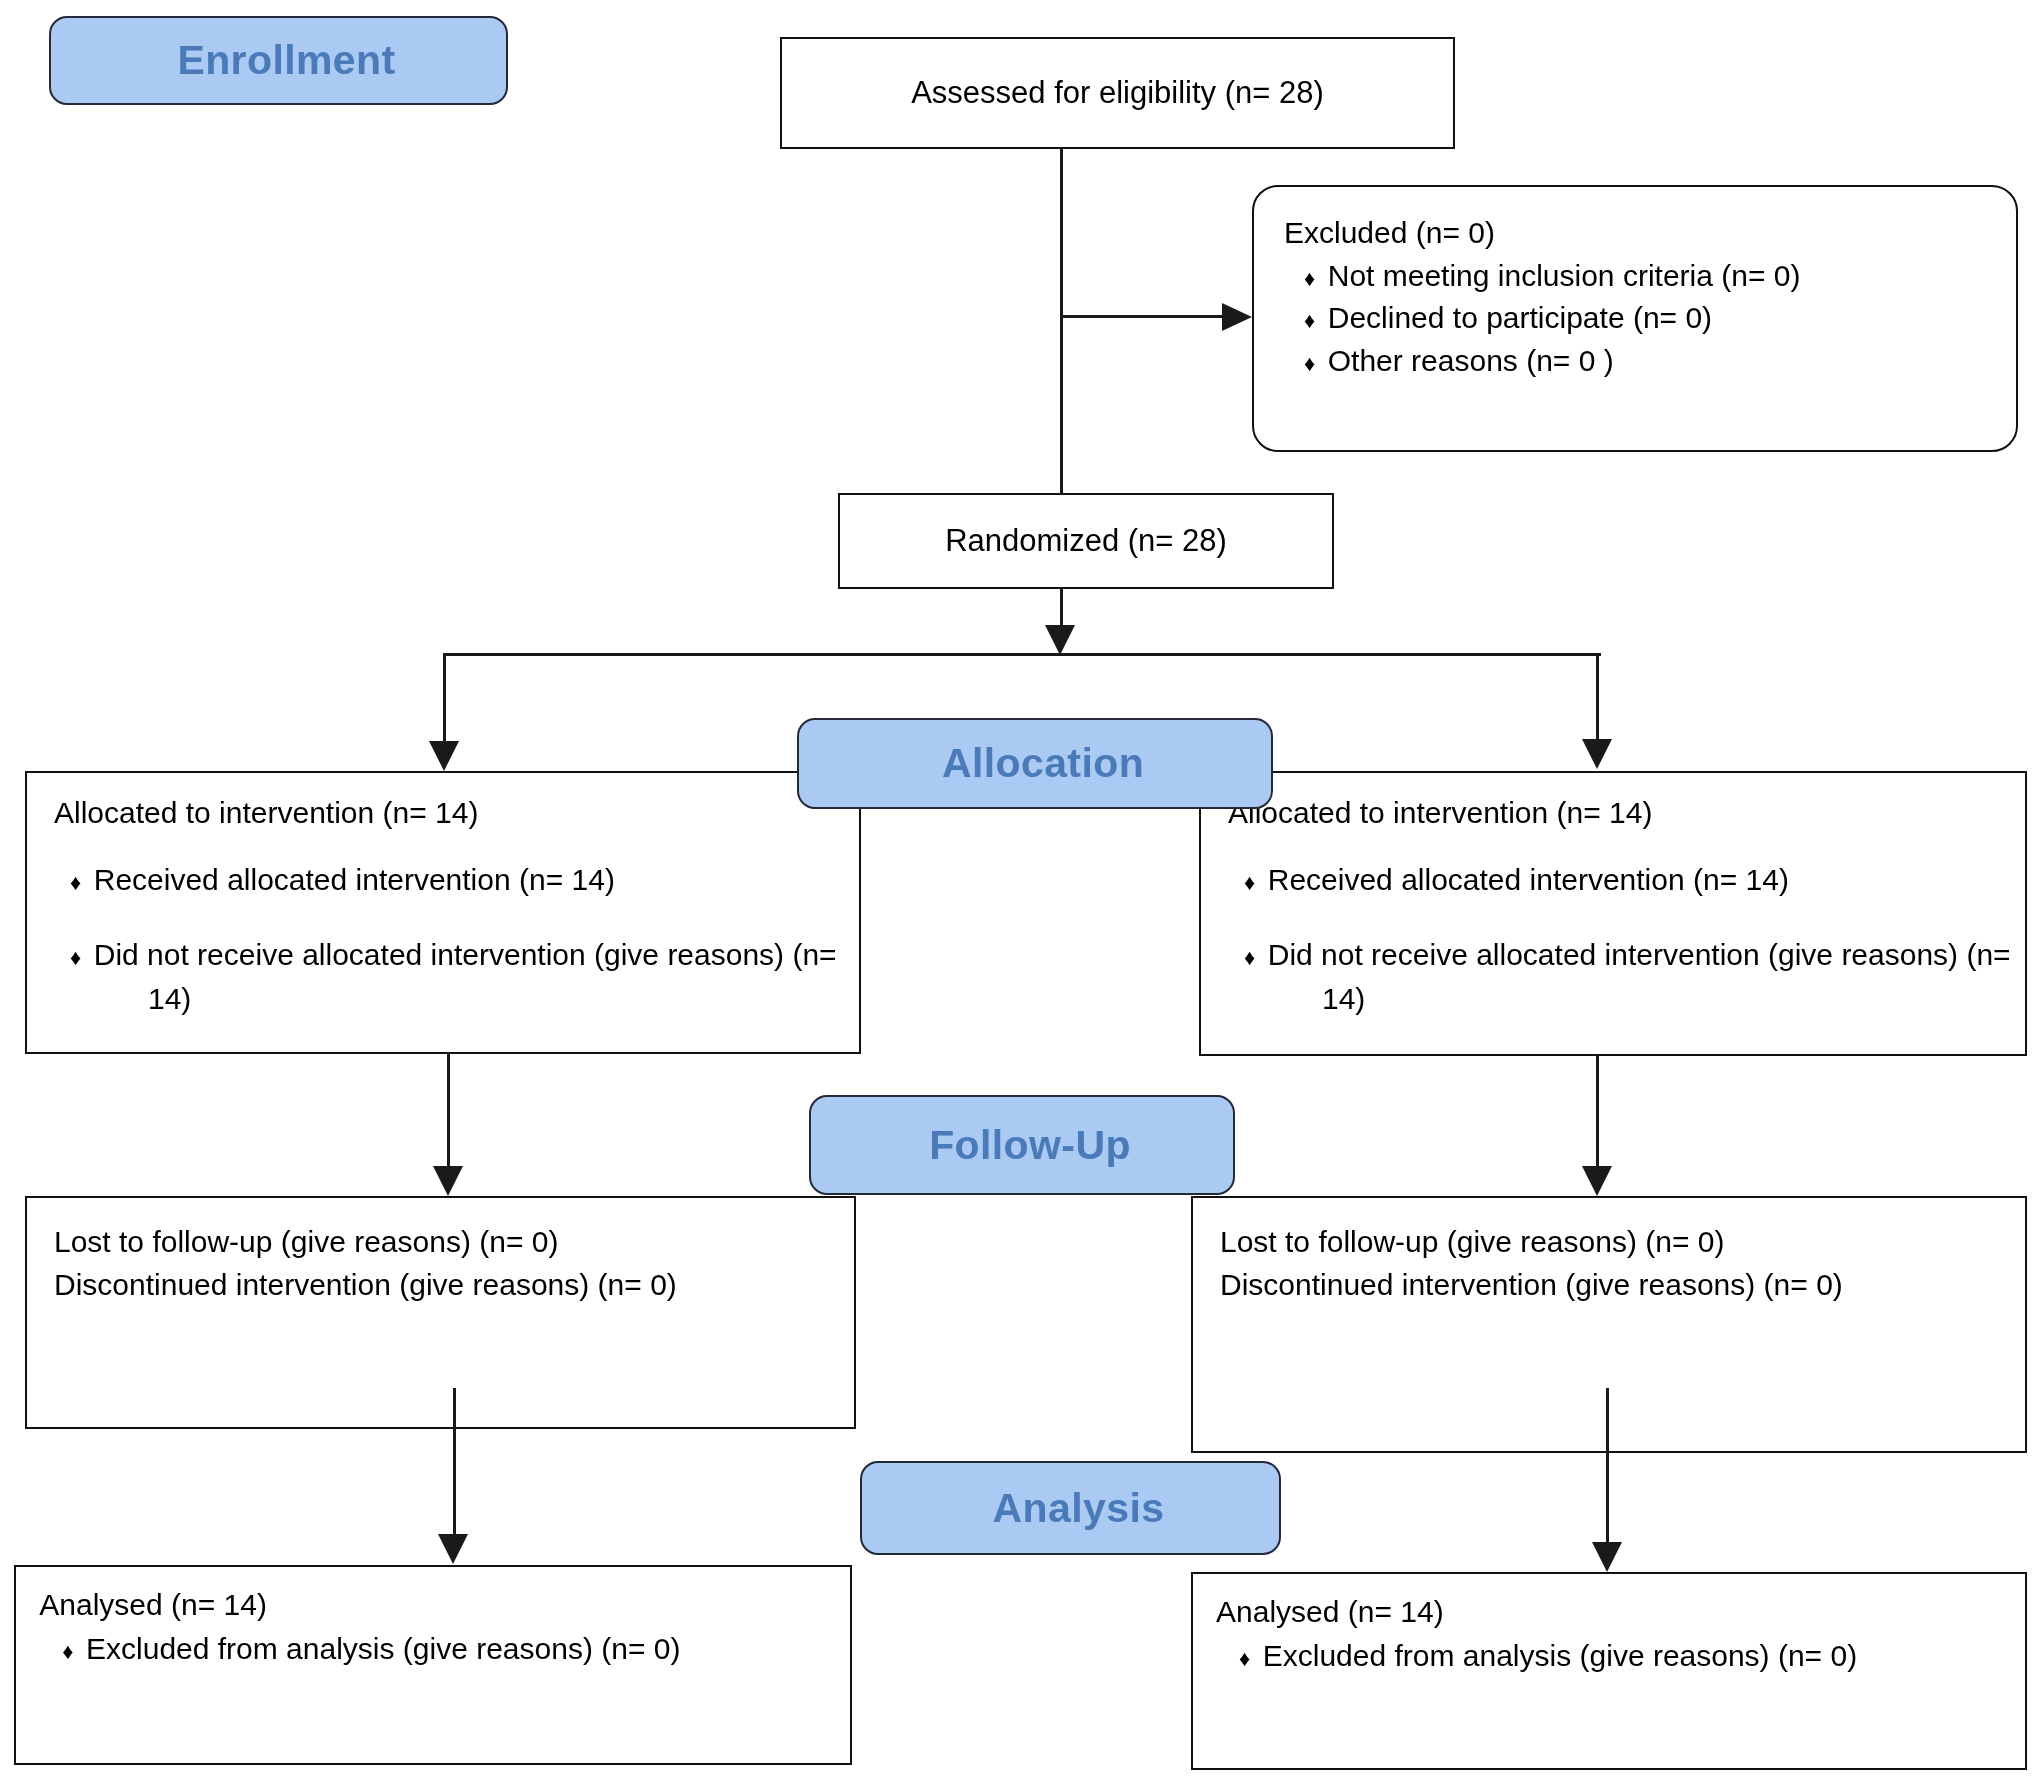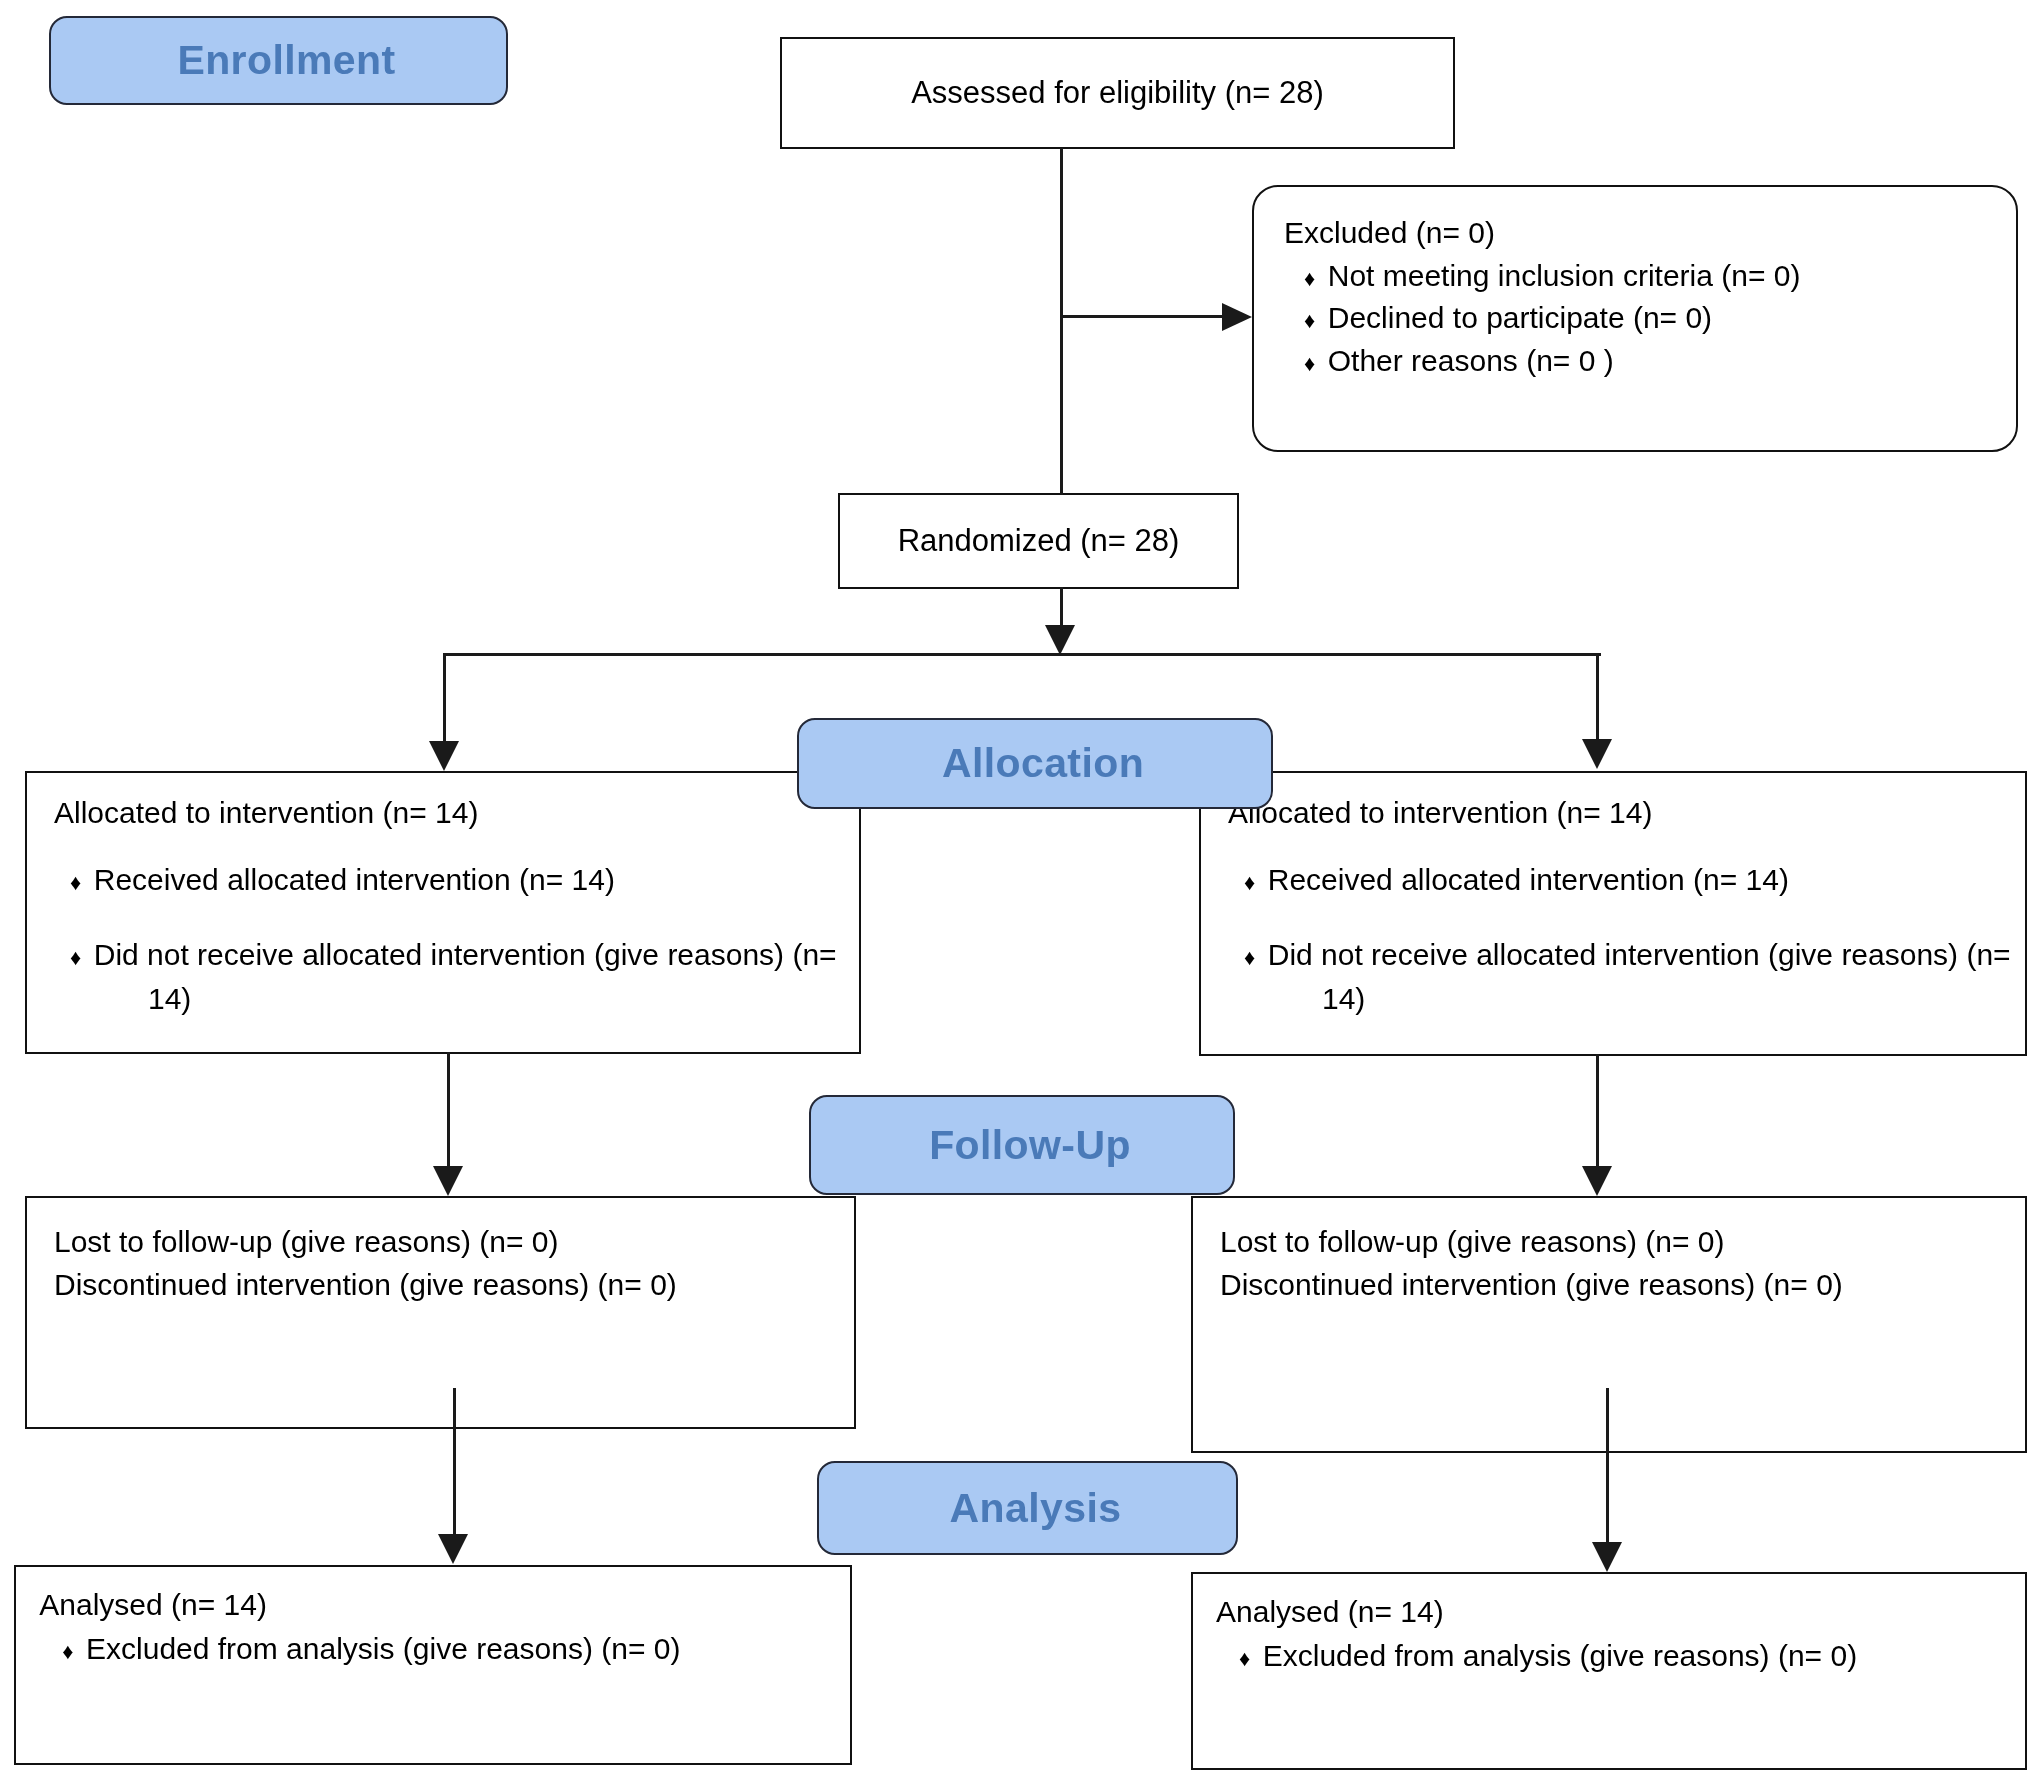--- a/index.html
+++ b/index.html
@@ -72,38 +72,38 @@
 
   <div class="stage-label" style="left:49px;top:16px;width:459px;height:89px;">
     <span>Enrollment</span>
   </div>
   <div class="stage-label" style="left:797px;top:718px;width:476px;height:91px;">
     <span>Allocation</span>
   </div>
   <div class="stage-label" style="left:809px;top:1095px;width:426px;height:100px;border-radius:18px;">
     <span>Follow-Up</span>
   </div>
-  <div class="stage-label" style="left:817px;top:1461px;width:421px;height:94px;">
+  <div class="stage-label" style="left:860px;top:1461px;width:421px;height:94px;">
     <span>Analysis</span>
   </div>
 
   <div class="box centered" style="left:780px;top:37px;width:675px;height:112px;">
     <span>Assessed for eligibility (n= 28)</span>
   </div>
 
   <div class="box" style="left:1252px;top:185px;width:766px;height:267px;border-radius:26px;">
     <div class="pad-excl">
       <div>Excluded (n= 0)</div>
       <div class="bullet-tight"><span class="diamond">♦</span><span>Not meeting inclusion criteria (n= 0)</span></div>
       <div class="bullet-tight"><span class="diamond">♦</span><span>Declined to participate (n= 0)</span></div>
       <div class="bullet-tight"><span class="diamond">♦</span><span>Other reasons (n= 0 )</span></div>
     </div>
   </div>
 
-  <div class="box centered" style="left:838px;top:493px;width:401px;height:96px;">
+  <div class="box centered" style="left:838px;top:493px;width:496px;height:96px;">
     <span>Randomized (n= 28)</span>
   </div>
 
   <div class="box" style="left:25px;top:771px;width:836px;height:283px;">
     <div class="pad-alloc">
       <div>Allocated to intervention (n= 14)</div>
       <div class="bullet-wide"><span class="diamond">♦</span><span>Received allocated intervention (n= 14)</span></div>
       <div class="bullet-wide"><span class="diamond">♦</span><span>Did not receive allocated intervention (give reasons) (n= 14)</span></div>
     </div>
   </div>

